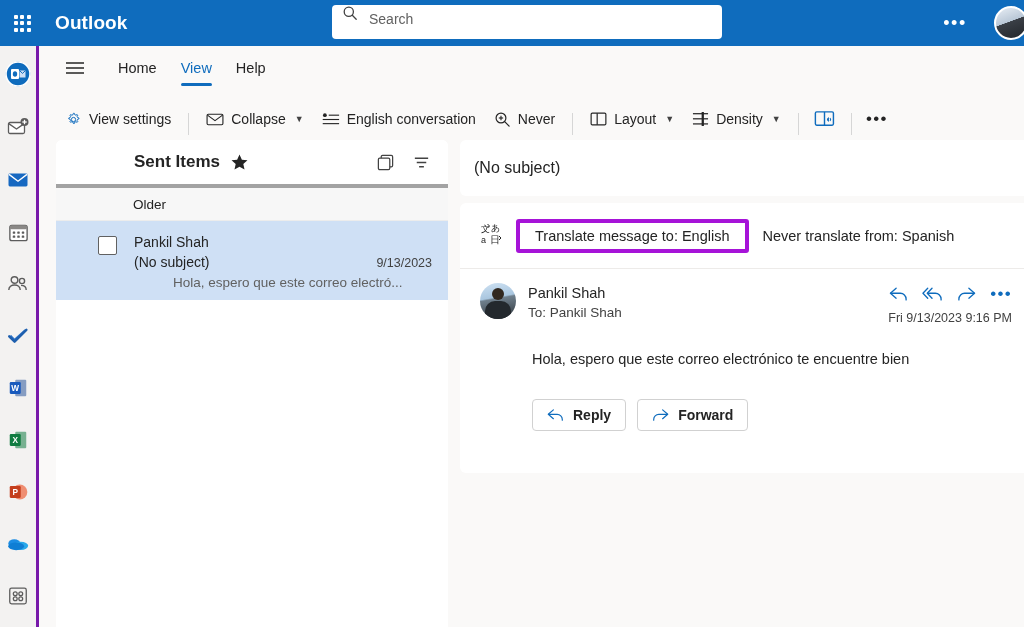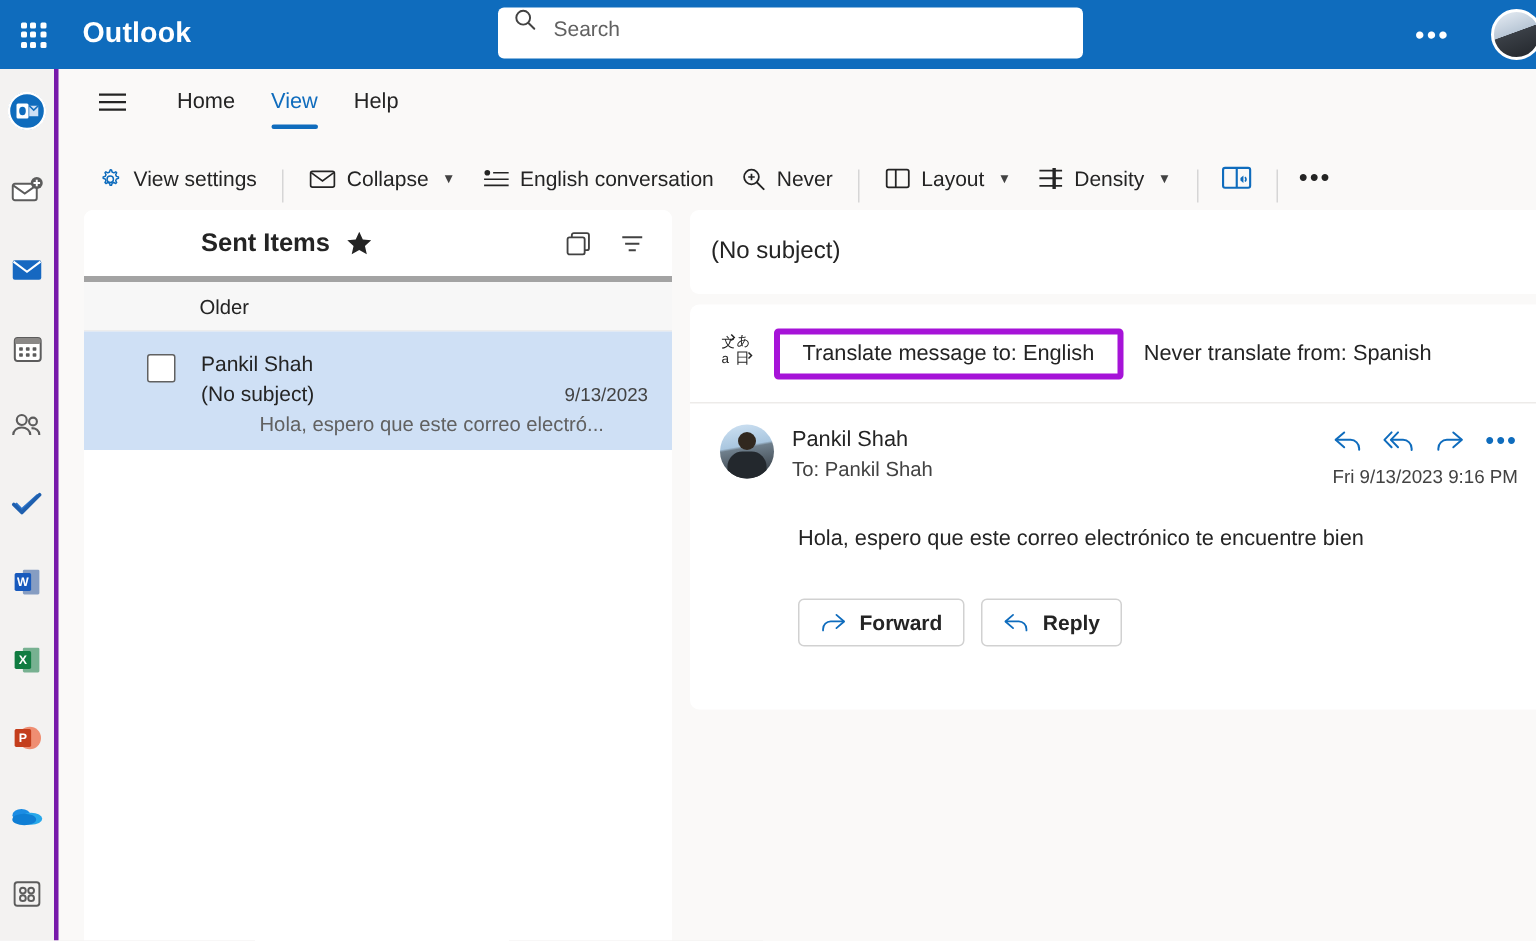--- a/index.html
+++ b/index.html
@@ -573,28 +573,28 @@
         </div>
         <div class="msg-time">Fri 9/13/2023 9:16 PM</div>
       </div>
     </div>
 
     <div class="msg-body">Hola, espero que este correo electrónico te encuentre bien</div>
 
     <div class="msg-buttons">
       <div class="btn">
         <svg width="17" height="14" viewBox="0 0 20 16">
+          <path d="M7.5 2 L1.5 7.2 L7.5 12.4" fill="none" stroke="#0f6cbd" stroke-width="1.4" stroke-linecap="round" stroke-linejoin="round"></path>
+          <path d="M1.9 7.2 H12 a6 6 0 0 1 6 6 v1" fill="none" stroke="#0f6cbd" stroke-width="1.4" stroke-linecap="round"></path>
+        </svg>
+        <span>Reply</span>
+      </div>
+      <div class="btn">
+        <svg width="17" height="14" viewBox="0 0 20 16">
           <path d="M12.5 2 L18.5 7.2 L12.5 12.4" fill="none" stroke="#0f6cbd" stroke-width="1.4" stroke-linecap="round" stroke-linejoin="round"></path>
           <path d="M18.1 7.2 H8 a6 6 0 0 0 -6 6 v1" fill="none" stroke="#0f6cbd" stroke-width="1.4" stroke-linecap="round"></path>
         </svg>
         <span>Forward</span>
       </div>
-      <div class="btn">
-        <svg width="17" height="14" viewBox="0 0 20 16">
-          <path d="M7.5 2 L1.5 7.2 L7.5 12.4" fill="none" stroke="#0f6cbd" stroke-width="1.4" stroke-linecap="round" stroke-linejoin="round"></path>
-          <path d="M1.9 7.2 H12 a6 6 0 0 1 6 6 v1" fill="none" stroke="#0f6cbd" stroke-width="1.4" stroke-linecap="round"></path>
-        </svg>
-        <span>Reply</span>
-      </div>
     </div>
   </div>
 
 </div>
 
 </body></html>

